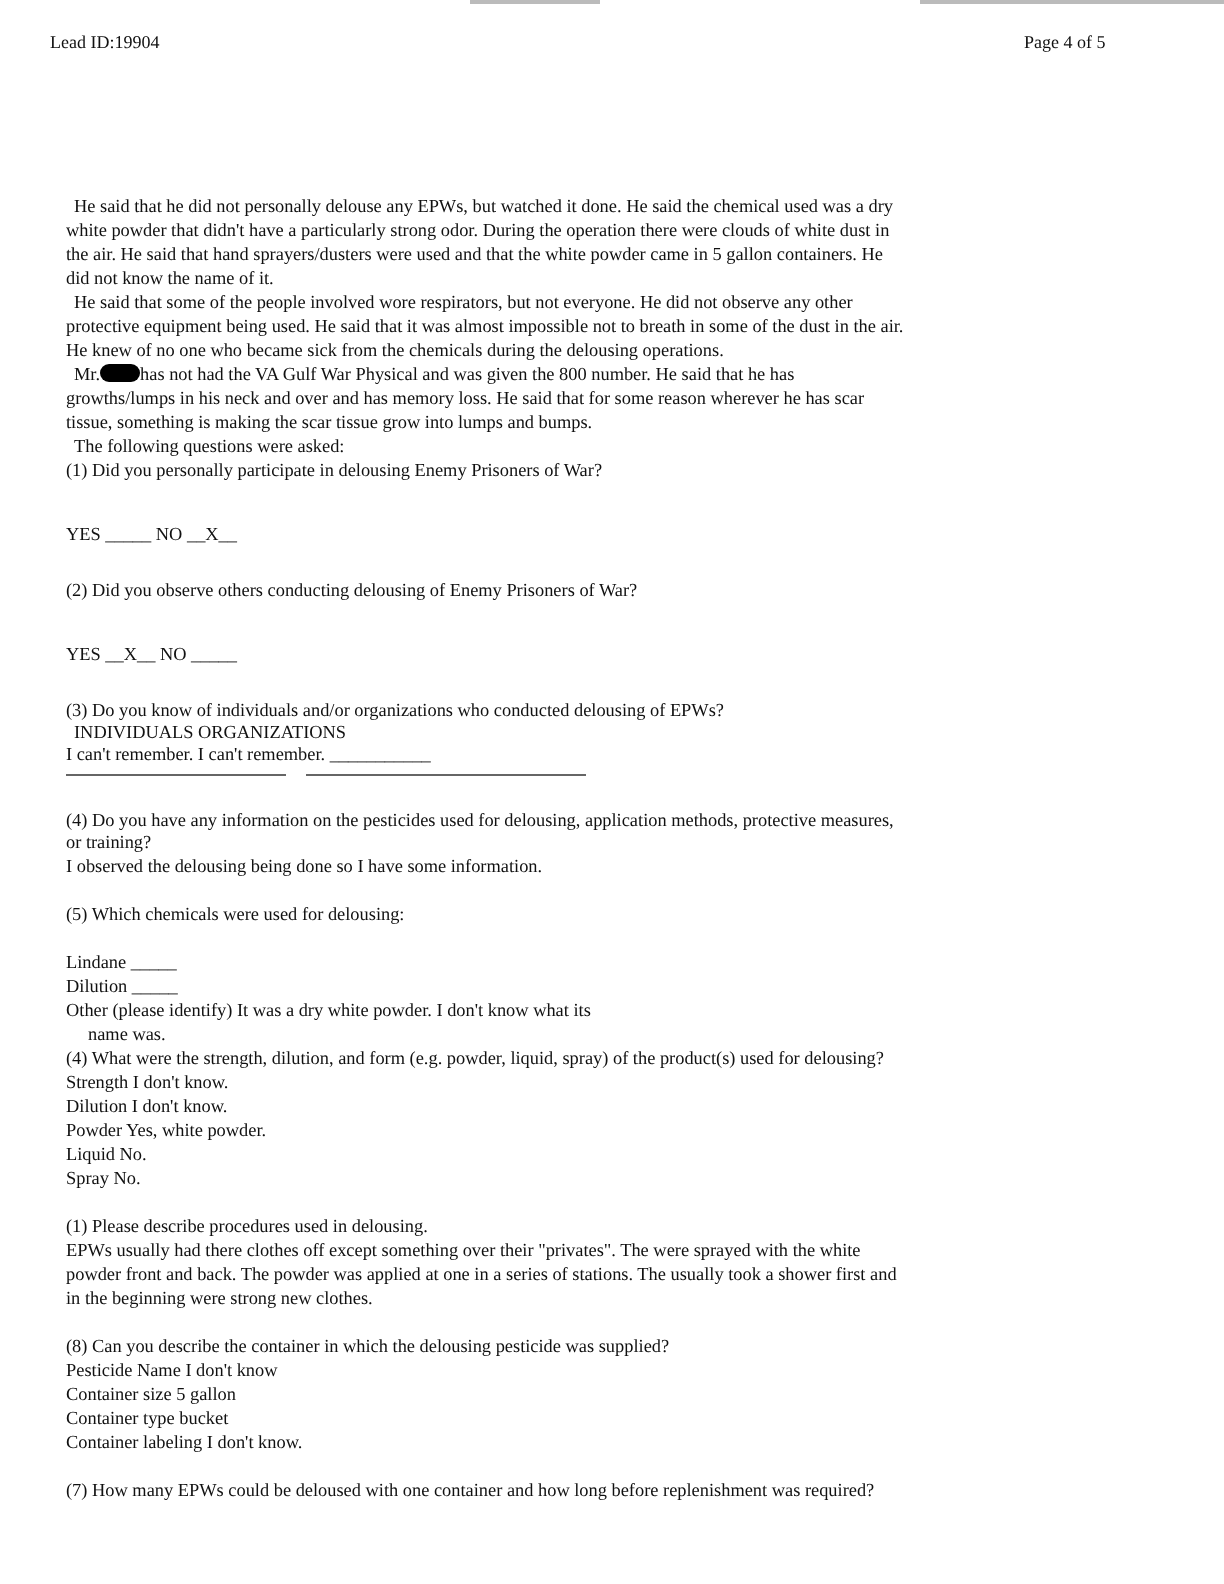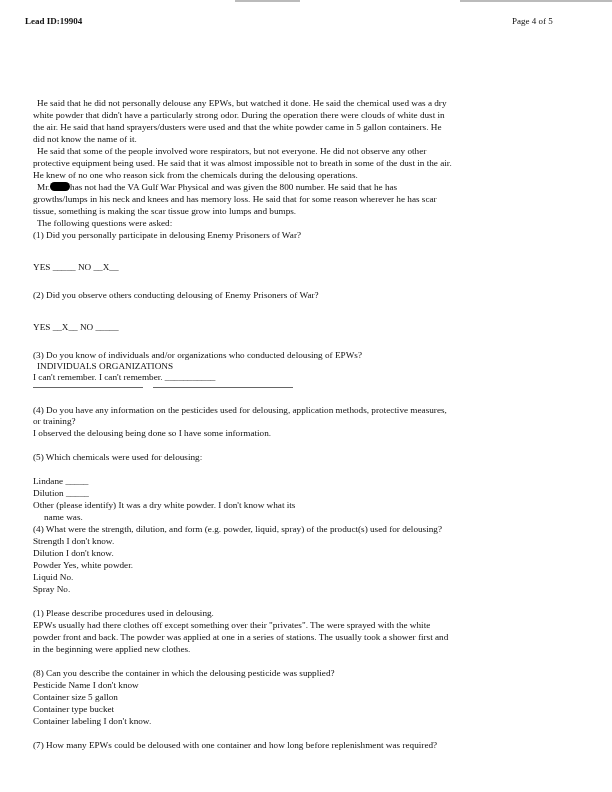--- a/index.html
+++ b/index.html
@@ -10,34 +10,34 @@
     .ln { position: absolute; left: 33px; font-size: 9.2px; white-space: nowrap; line-height: 11px; }
     .redact { display: inline-block; width: 20px; height: 9px; background: #000; border-radius: 5px; vertical-align: -1px; }
     .rule { position: absolute; height: 1px; background: #666; }
   </style>
 </head>
 <body>
 
 <div class="topline" style="left:235px;width:65px;"></div>
 <div class="topline" style="left:460px;width:152px;"></div>
 
-<div class="hdr" style="left:25px;font-weight:bold;">Lead ID:19904</div>
+<div class="hdr" style="left:25px;">Lead ID:19904</div>
 <div class="hdr" style="left:512px;">Page  4 of   5</div>
 
 <div class="ln" style="top:98px;left:37px">He said that he did not personally delouse any EPWs, but watched it done.  He said the chemical used was a dry</div>
 <div class="ln" style="top:110px">white powder that didn't have a particularly strong odor.  During the operation there were clouds of white dust in</div>
 <div class="ln" style="top:122px">the air.  He said that hand sprayers/dusters were used and that the white powder came in 5 gallon containers.  He</div>
 <div class="ln" style="top:134px">did not know the name of it.</div>
 <div class="ln" style="top:146px;left:37px">He said that some of the people involved wore respirators, but not everyone.  He did not observe any other</div>
 <div class="ln" style="top:158px">protective equipment being used.  He said that it was almost impossible not to breath in some of the dust in the air.</div>
-<div class="ln" style="top:170px">He knew of no one who reason sick from the chemicals during the delousing operations.</div>
+<div class="ln" style="top:170px">He knew of no one who became sick from the chemicals during the delousing operations.</div>
 <div class="ln" style="top:182px;left:37px">
   <span>Mr.</span><span class="redact"></span><span>has not had the VA Gulf War Physical and was given the 800 number.  He said that he has</span>
 </div>
-<div class="ln" style="top:194px">growths/lumps in his neck and knees and has memory loss.  He said that for some reason wherever he has scar</div>
+<div class="ln" style="top:194px">growths/lumps in his neck and over and has memory loss.  He said that for some reason wherever he has scar</div>
 <div class="ln" style="top:206px">tissue, something is making the scar tissue grow into lumps and bumps.</div>
 <div class="ln" style="top:218px;left:37px">The following questions were asked:</div>
 <div class="ln" style="top:230px">(1)  Did you personally participate in delousing Enemy Prisoners of War?</div>
 <div class="ln" style="top:262px">YES _____   NO __X__</div>
 <div class="ln" style="top:290px">(2)  Did you observe others conducting delousing of Enemy Prisoners of War?</div>
 <div class="ln" style="top:322px">YES __X__   NO _____</div>
 <div class="ln" style="top:350px">(3)  Do you know of individuals and/or organizations who conducted delousing of EPWs?</div>
 <div class="ln" style="top:361px;left:37px">INDIVIDUALS    ORGANIZATIONS</div>
 <div class="ln" style="top:372px">I can't remember.    I can't remember.  ___________</div>
 <div class="rule" style="top:387px;left:33px;width:110px"></div>
@@ -52,19 +52,19 @@
 <div class="ln" style="top:512px;left:44px">name was.</div>
 <div class="ln" style="top:524px">(4)  What were the strength, dilution, and form (e.g. powder, liquid, spray) of the product(s) used for delousing?</div>
 <div class="ln" style="top:536px">Strength    I don't know.</div>
 <div class="ln" style="top:548px">Dilution    I don't know.</div>
 <div class="ln" style="top:560px">Powder    Yes, white powder.</div>
 <div class="ln" style="top:572px">Liquid     No.</div>
 <div class="ln" style="top:584px">Spray     No.</div>
 <div class="ln" style="top:608px">(1)  Please describe procedures used in delousing.</div>
 <div class="ln" style="top:620px">EPWs usually had there clothes off except something over their "privates".  The were sprayed with the white</div>
 <div class="ln" style="top:632px">powder front and back.  The powder was applied at one in a series of stations.  The usually took a shower first and</div>
-<div class="ln" style="top:644px">in the beginning were applied new clothes.</div>
+<div class="ln" style="top:644px">in the beginning were strong new clothes.</div>
 <div class="ln" style="top:668px">(8)  Can you describe the container in which the delousing pesticide was supplied?</div>
 <div class="ln" style="top:680px">Pesticide Name  I don't know</div>
 <div class="ln" style="top:692px">Container size   5 gallon</div>
 <div class="ln" style="top:704px">Container type   bucket</div>
 <div class="ln" style="top:716px">Container labeling  I don't know.</div>
 <div class="ln" style="top:740px">(7)  How many EPWs could be deloused with one container and how long before replenishment was required?</div>
 
 </body></html>

